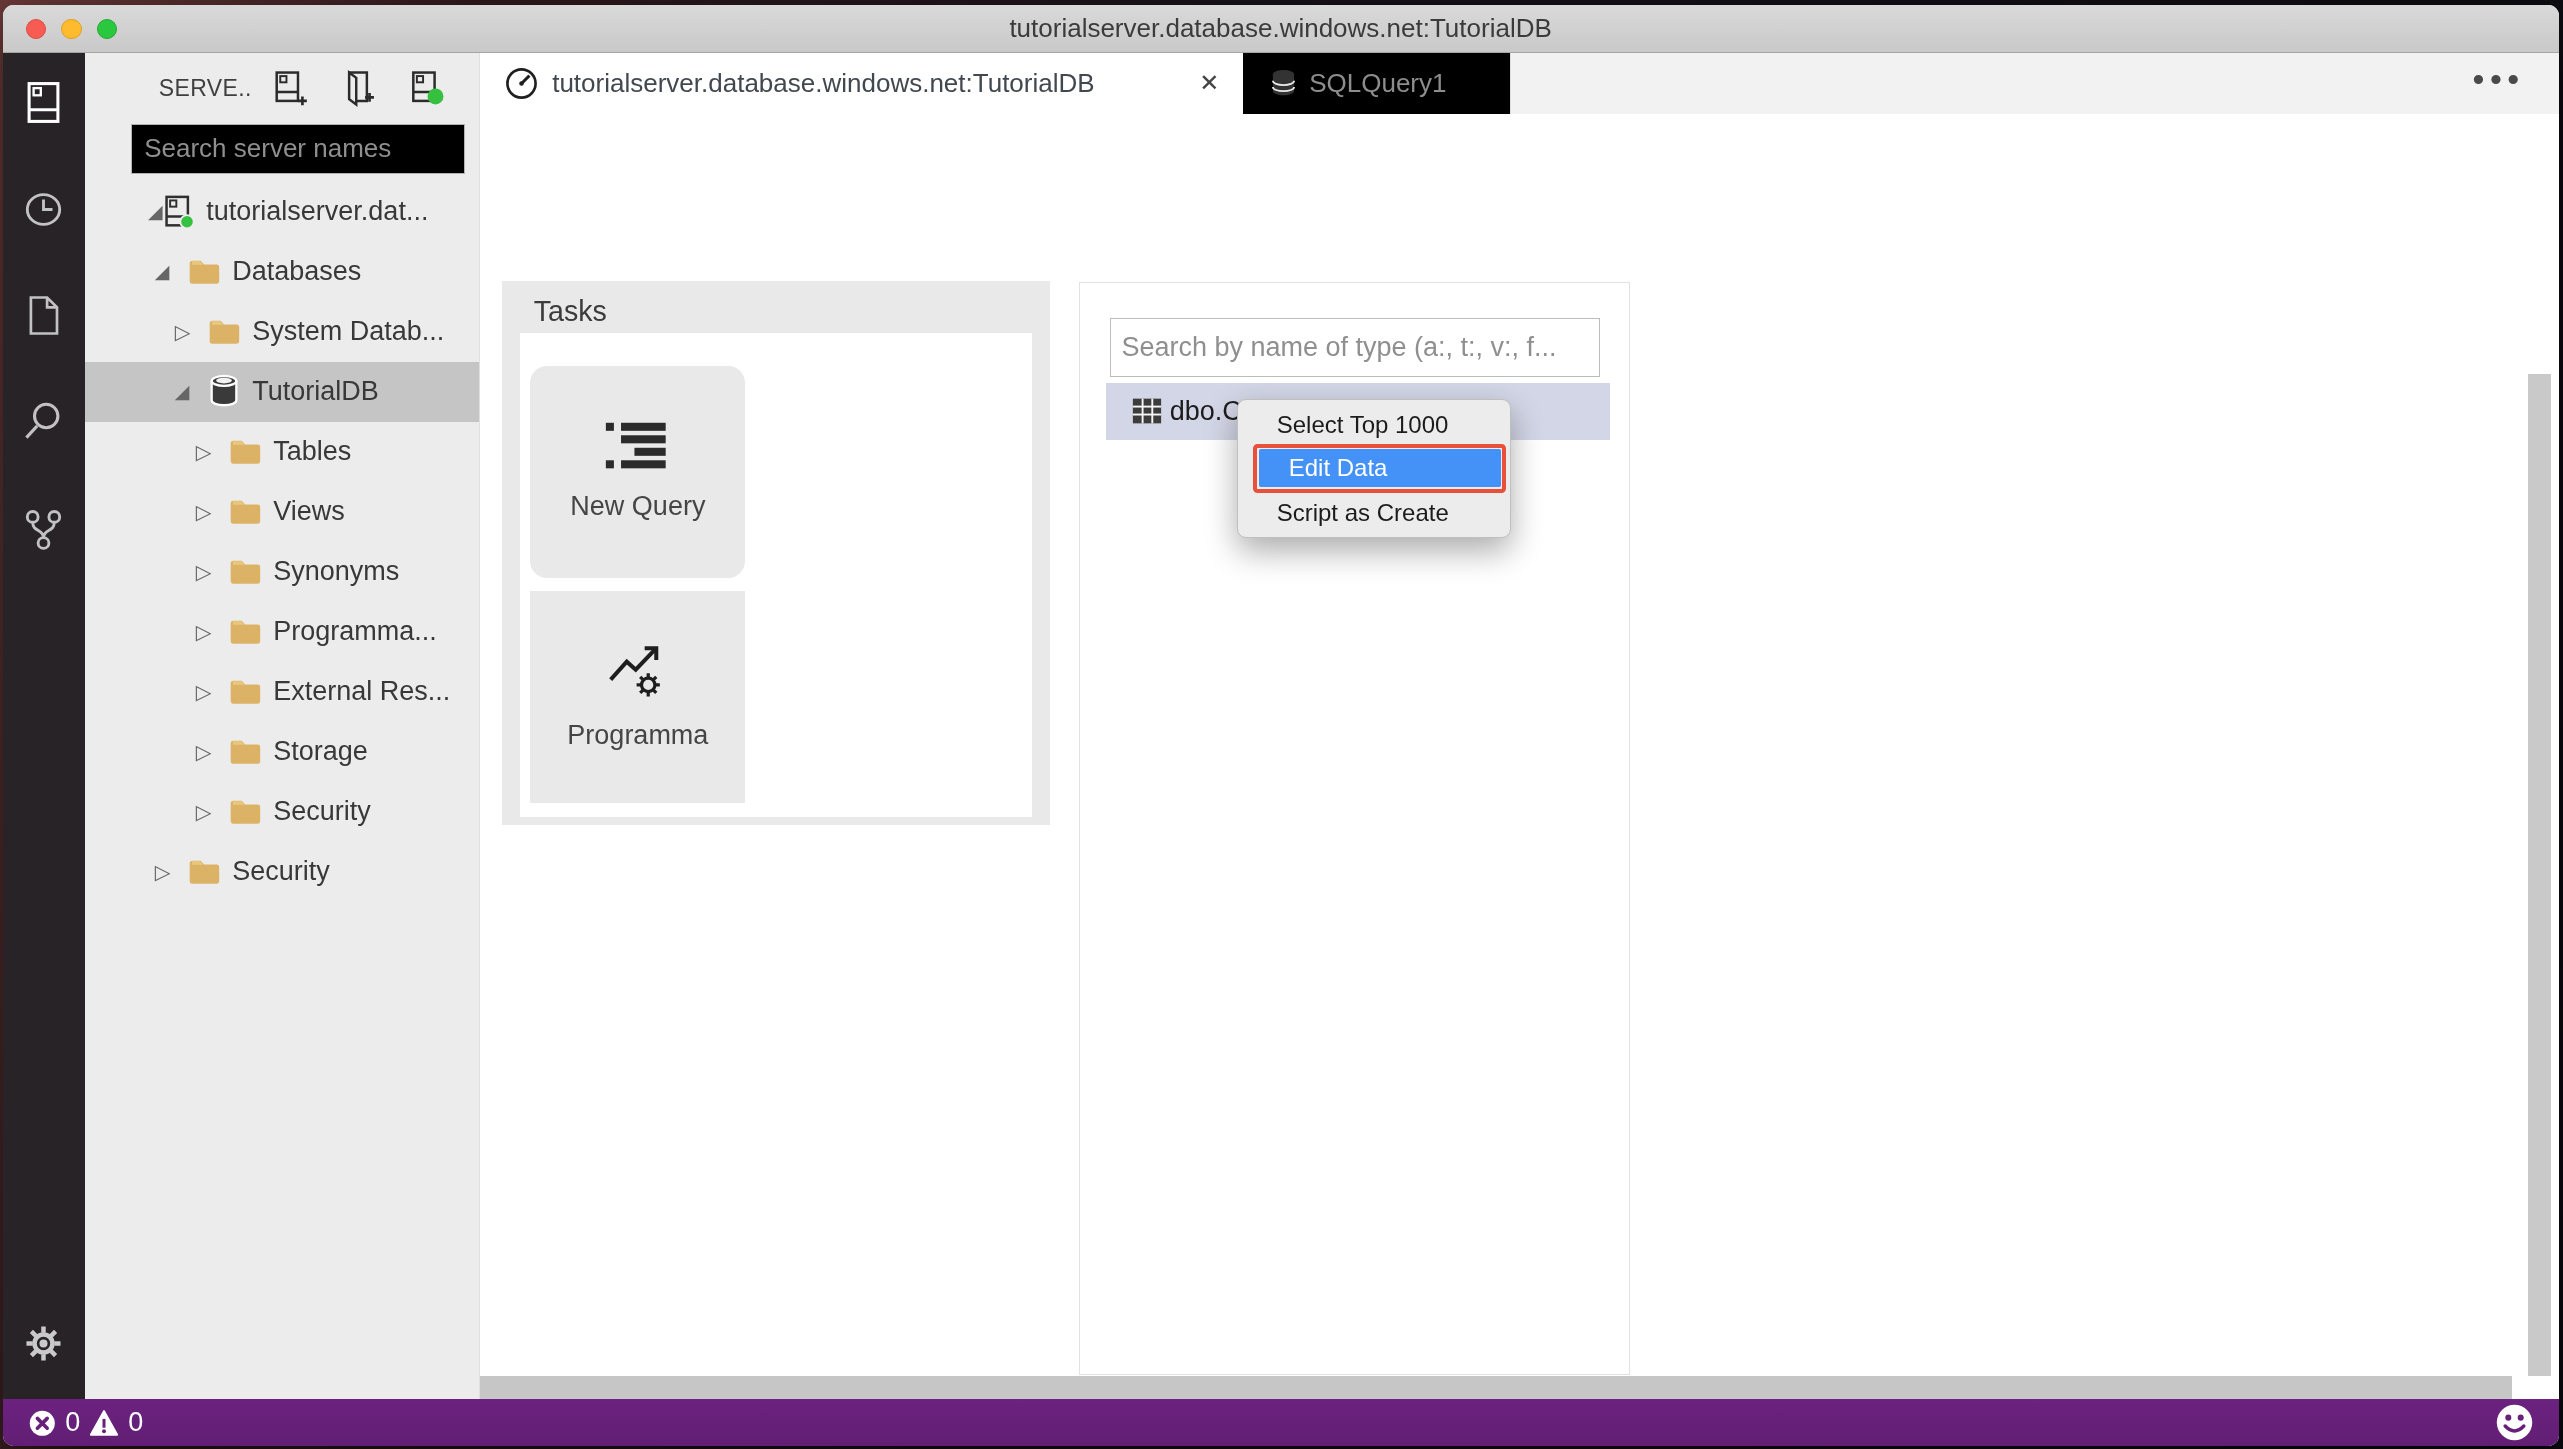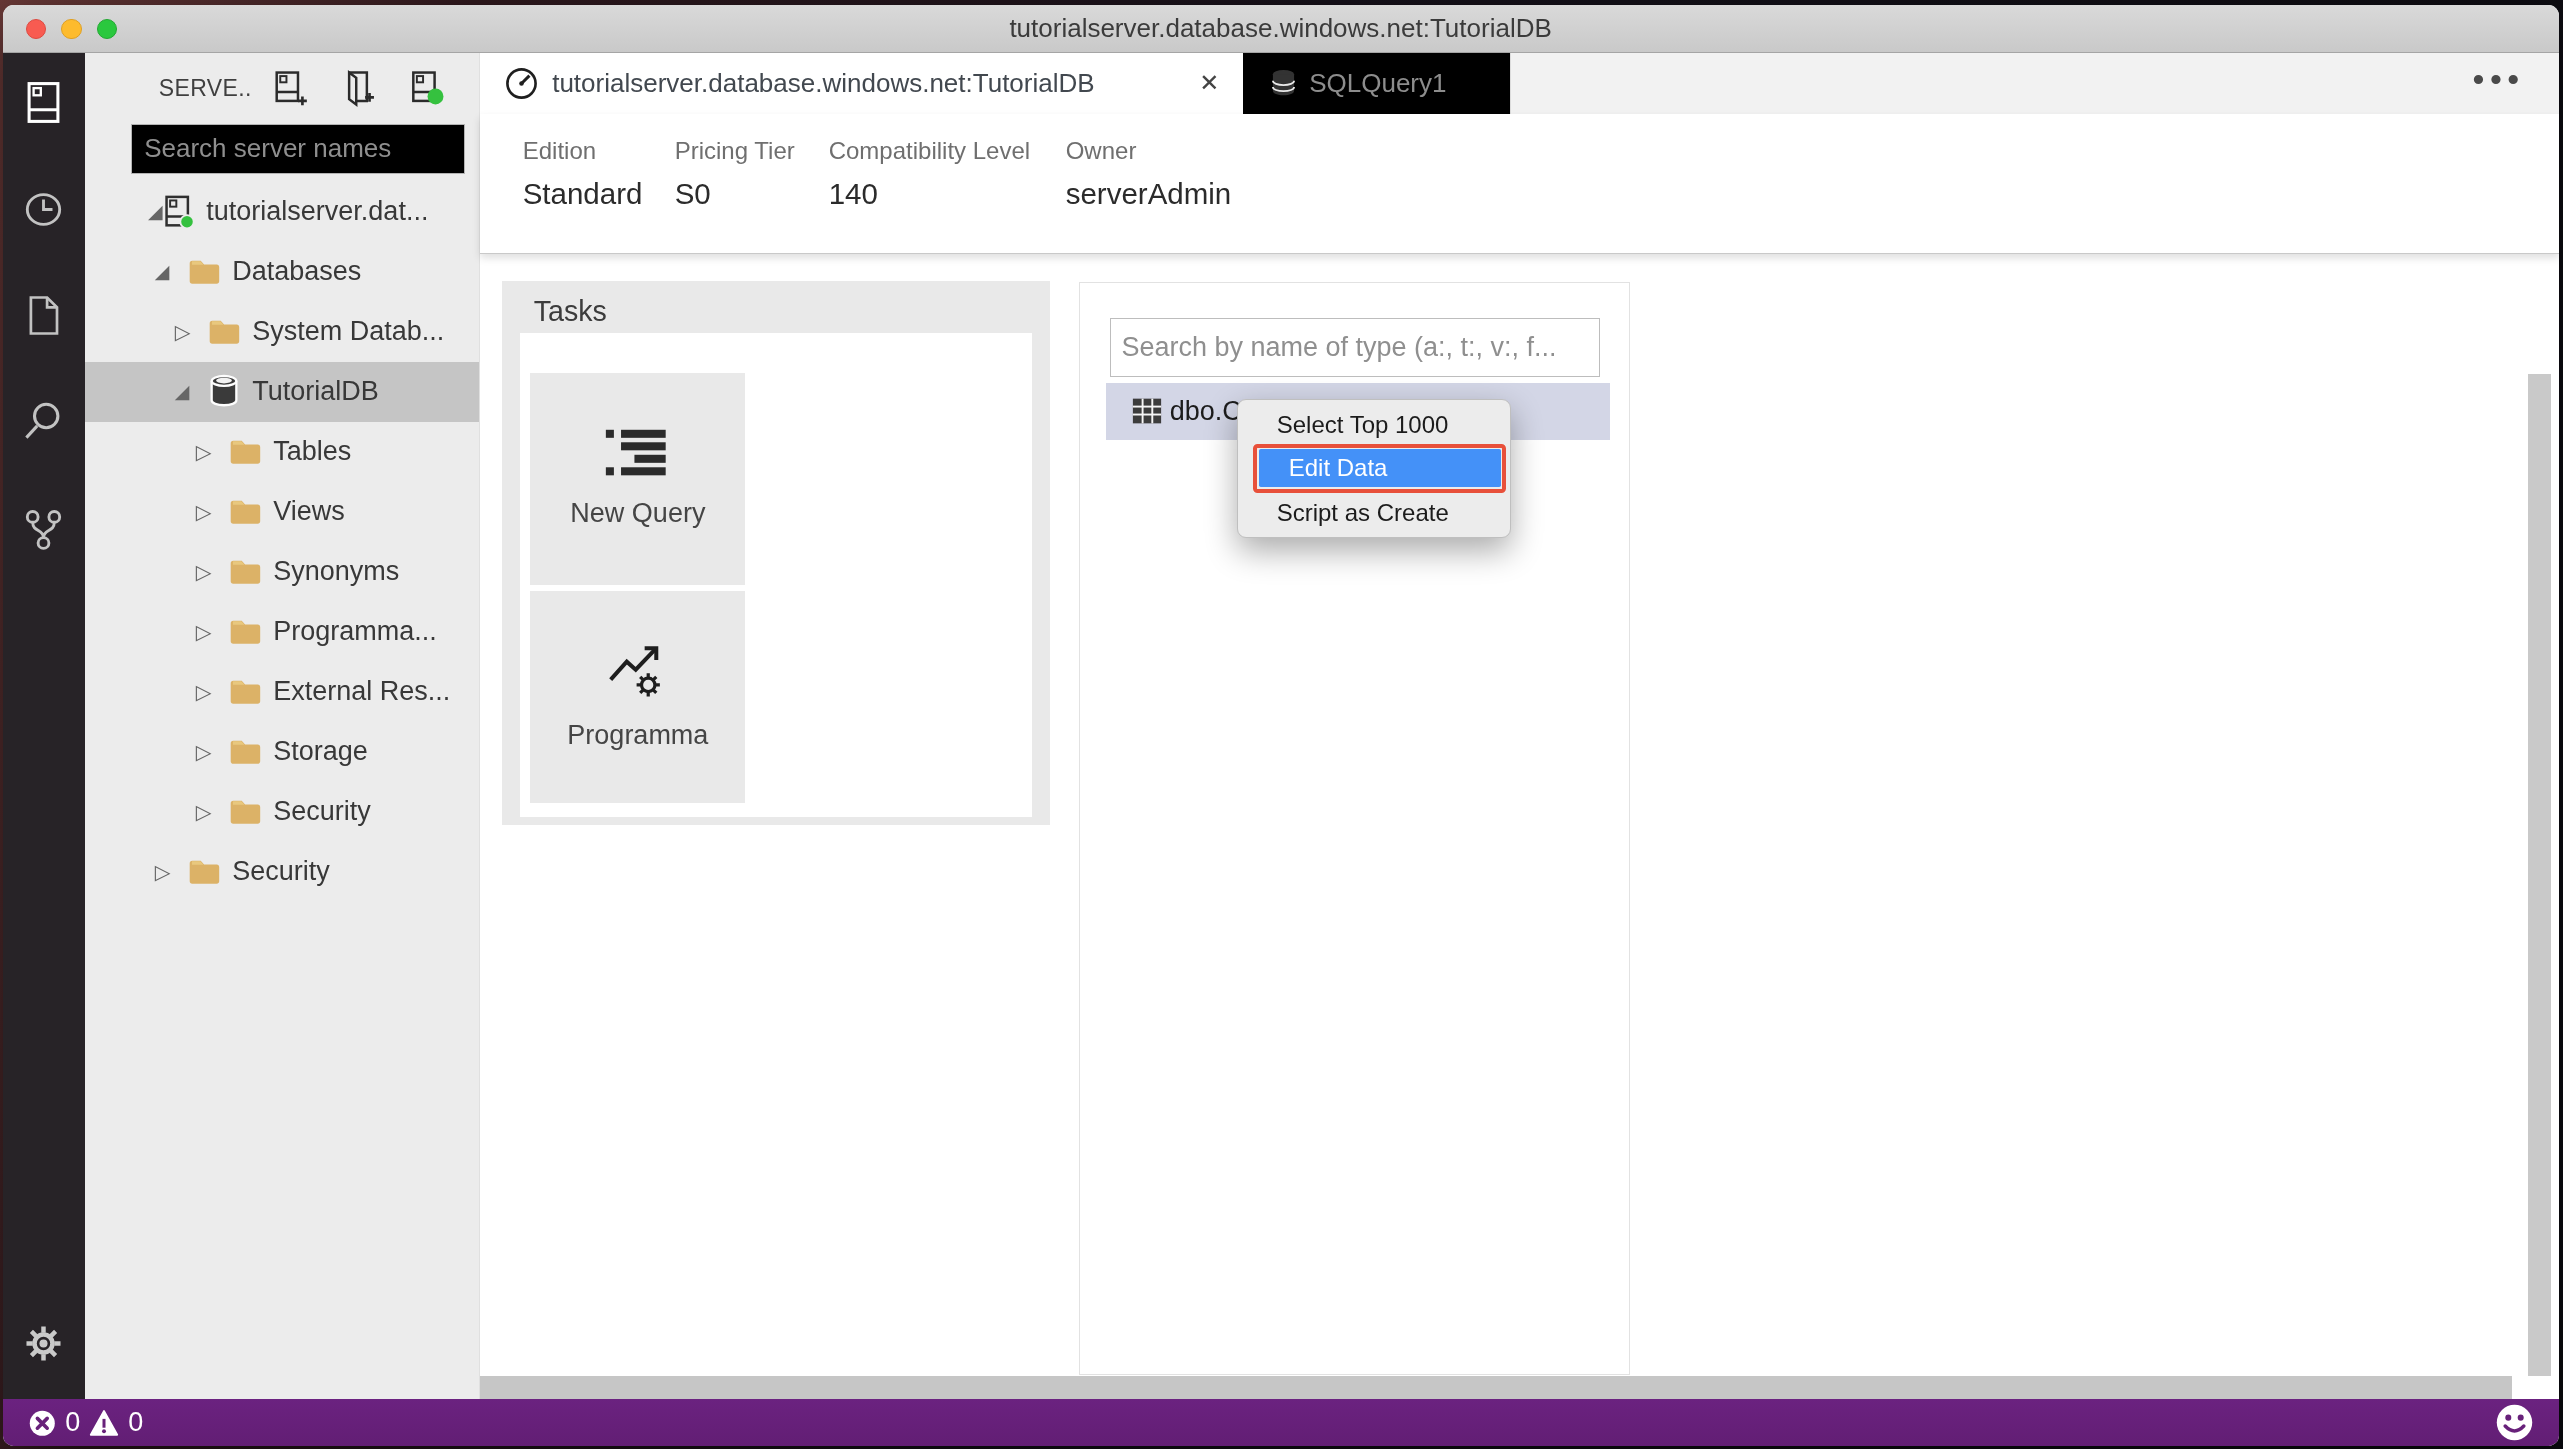--- a/index.html
+++ b/index.html
@@ -68,21 +68,21 @@
   .prop.w0 { width:152px; } .prop.w1 { width:154px; } .prop.w2 { width:237px; }
   .dash-body { position:absolute; left:0; right:0; top:201px; bottom:0; background:#fff; }
   
   .tasks-panel { position:absolute; left:22px; top:27px; width:548px; height:544px; background:#e9e9e9; }
   .tasks-title { font-size:28.6px; color:#3c3c3c; padding:14.3px 0 0 32px; }
   .tasks-inner { position:absolute; left:18px; right:18px; top:52px; bottom:7.1px; background:#fff; }
   .task-btn { position:absolute; left:10.7px; width:215px; height:212px; background:#e9e9e9; cursor:pointer;
     display:flex; flex-direction:column; align-items:center; justify-content:center; }
   .task-btn .tb-icon { margin-bottom:19.6px; }
   .task-btn .tb-label { font-size:27px; color:#454545; }
-  .task-btn.b0 { top:40px; } .task-btn.b1 { top:258px; }
+  .task-btn.b0 { top:33px;border-radius:17px; } .task-btn.b1 { top:258px; }
   
   .objects-panel { position:absolute; left:599px; top:28px; width:551px; height:1093px; background:#fff; border:1.8px solid #e2e2e2; }
   .obj-search { position:absolute; left:30px; top:35px; width:490px; height:59px; border:1.8px solid #bdbdbd; background:#fff; display:flex; align-items:center; }
   .obj-search input { width:100%; border:none; outline:none; font-size:27px; color:#555; padding:0 10.7px; font-family:inherit; background:transparent; }
   .obj-search input::placeholder { color:#8f8f8f; opacity:1; }
   .obj-row { position:absolute; left:26px; top:100px; width:504px; height:57px; background:#d3d6e6;
     display:flex; align-items:center; padding-left:25px; cursor:pointer; }
   .obj-row .obj-label { font-size:27px; color:#1c1c1c; margin-left:7.1px; white-space:nowrap; overflow:hidden; }
   
   .context-menu { position:absolute; left:757px; top:145px; width:274px; background:#ececec;
@@ -376,38 +376,20 @@
               <path d="M3 7 v19 c0 2.7 5.4 4.8 12 4.8 s12-2.1 12-4.8 V7" fill="#333"></path>
               <path d="M3 14.5 c0 2.7 5.4 4.8 12 4.8 s12-2.1 12-4.8" stroke="#e9e9e9" stroke-width="2" fill="none"></path>
               <path d="M3 21.5 c0 2.7 5.4 4.8 12 4.8 s12-2.1 12-4.8" stroke="#e9e9e9" stroke-width="2" fill="none"></path>
             </svg>
           </span>
           <span class="tab-label">SQLQuery1</span>
         </div>
         <div class="more-actions">•••</div>
       </div>
 
-      <div class="dash-header">
-        <div class="prop w0">
-          <span class="plabel">Edition</span>
-          <span class="pvalue">Standard</span>
-        </div>
-        <div class="prop w1">
-          <span class="plabel">Pricing Tier</span>
-          <span class="pvalue">S0</span>
-        </div>
-        <div class="prop w2">
-          <span class="plabel">Compatibility Level</span>
-          <span class="pvalue">140</span>
-        </div>
-        <div class="prop">
-          <span class="plabel">Owner</span>
-          <span class="pvalue">serverAdmin</span>
-        </div>
-      </div>
 
       <div class="dash-body">
 
         <div class="tasks-panel">
           <div class="tasks-title">Tasks</div>
           <div class="tasks-inner">
             <div class="task-btn b0">
               <span class="tb-icon">
                 <svg width="68" height="50" viewBox="0 0 76 56">
                   <g fill="#2b2b2b">

